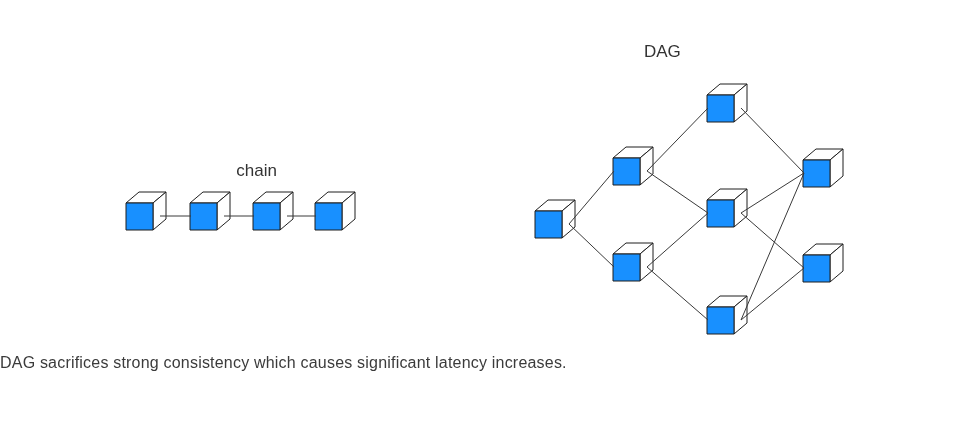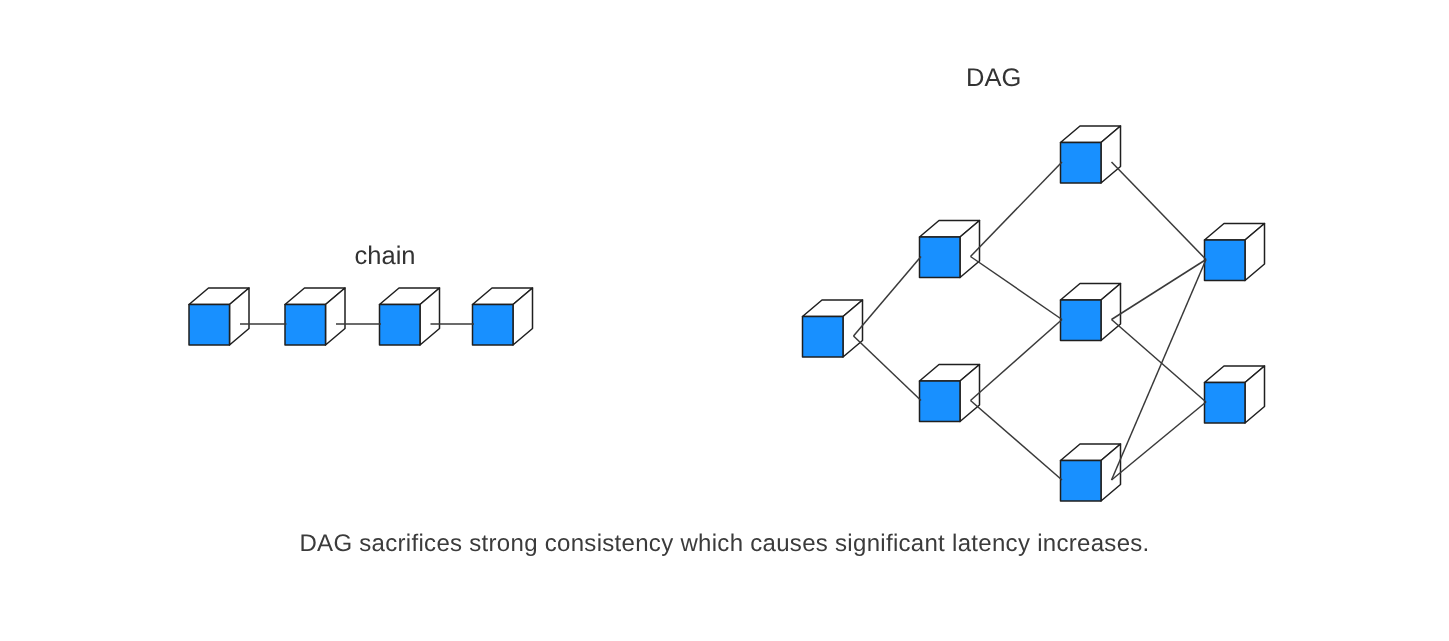--- a/index.html
+++ b/index.html
@@ -5,21 +5,21 @@
   html,body{margin:0;padding:0;background:#fff;}
   .canvas{
     position:relative;width:966px;height:427px;background:#ffffff;
     overflow:hidden;font-family:"Liberation Sans",sans-serif;
   }
   .diagram-svg{position:absolute;left:0;top:0;}
   .dlabel{position:absolute;font-size:17px;color:#333333;}
   .chain-label{left:156px;top:141px;width:121px;text-align:right;margin-top:20px;}
   .dag-label{left:644px;top:42px;width:120px;}
   .caption{
-    position:absolute;left:0;top:354px;width:966px;text-align:center;
+    position:absolute;left:0;top:354px;width:966px;
     font-size:16px;color:#3b3b3b;letter-spacing:.2px;
   }
 </style>
 </head>
 <body>
 
 <div class="canvas">
 
   <svg id="diagram-svg" class="diagram-svg" width="966" height="427" viewBox="0 0 966 427">
       <g>

